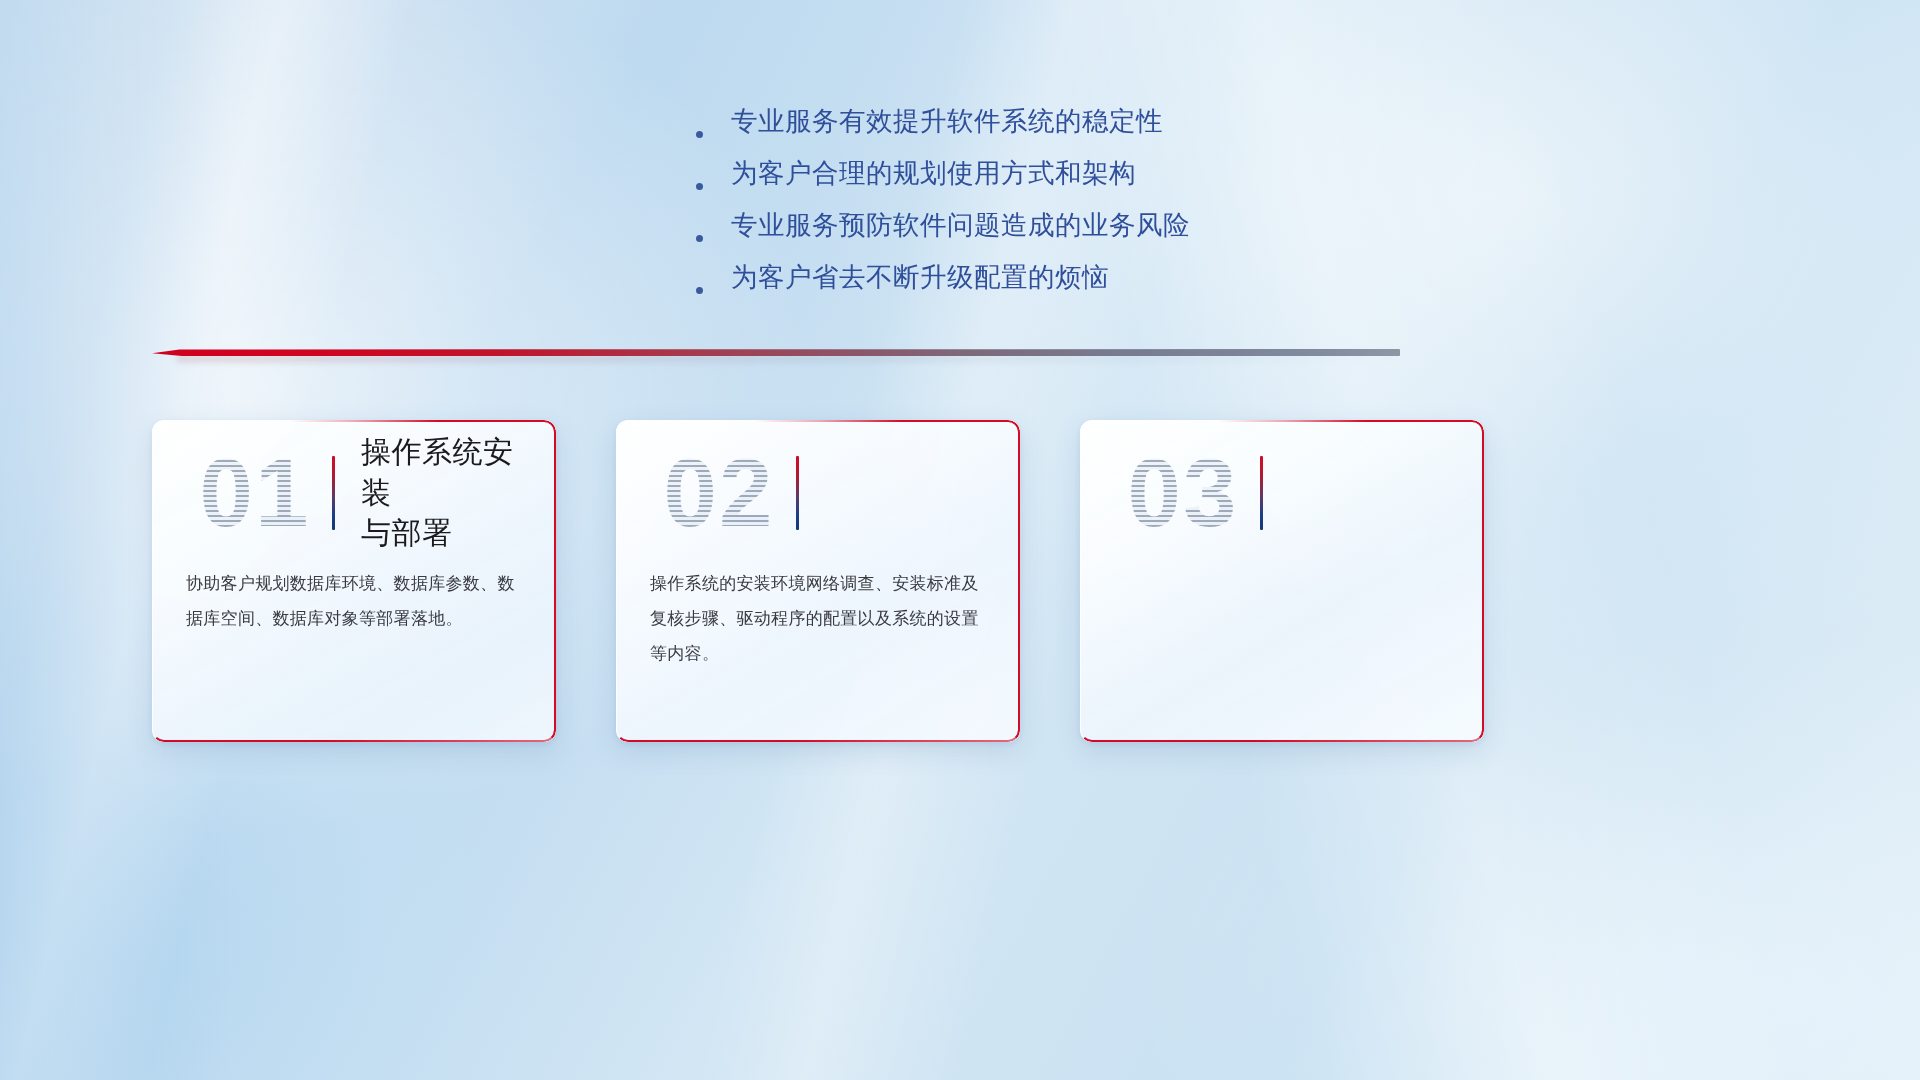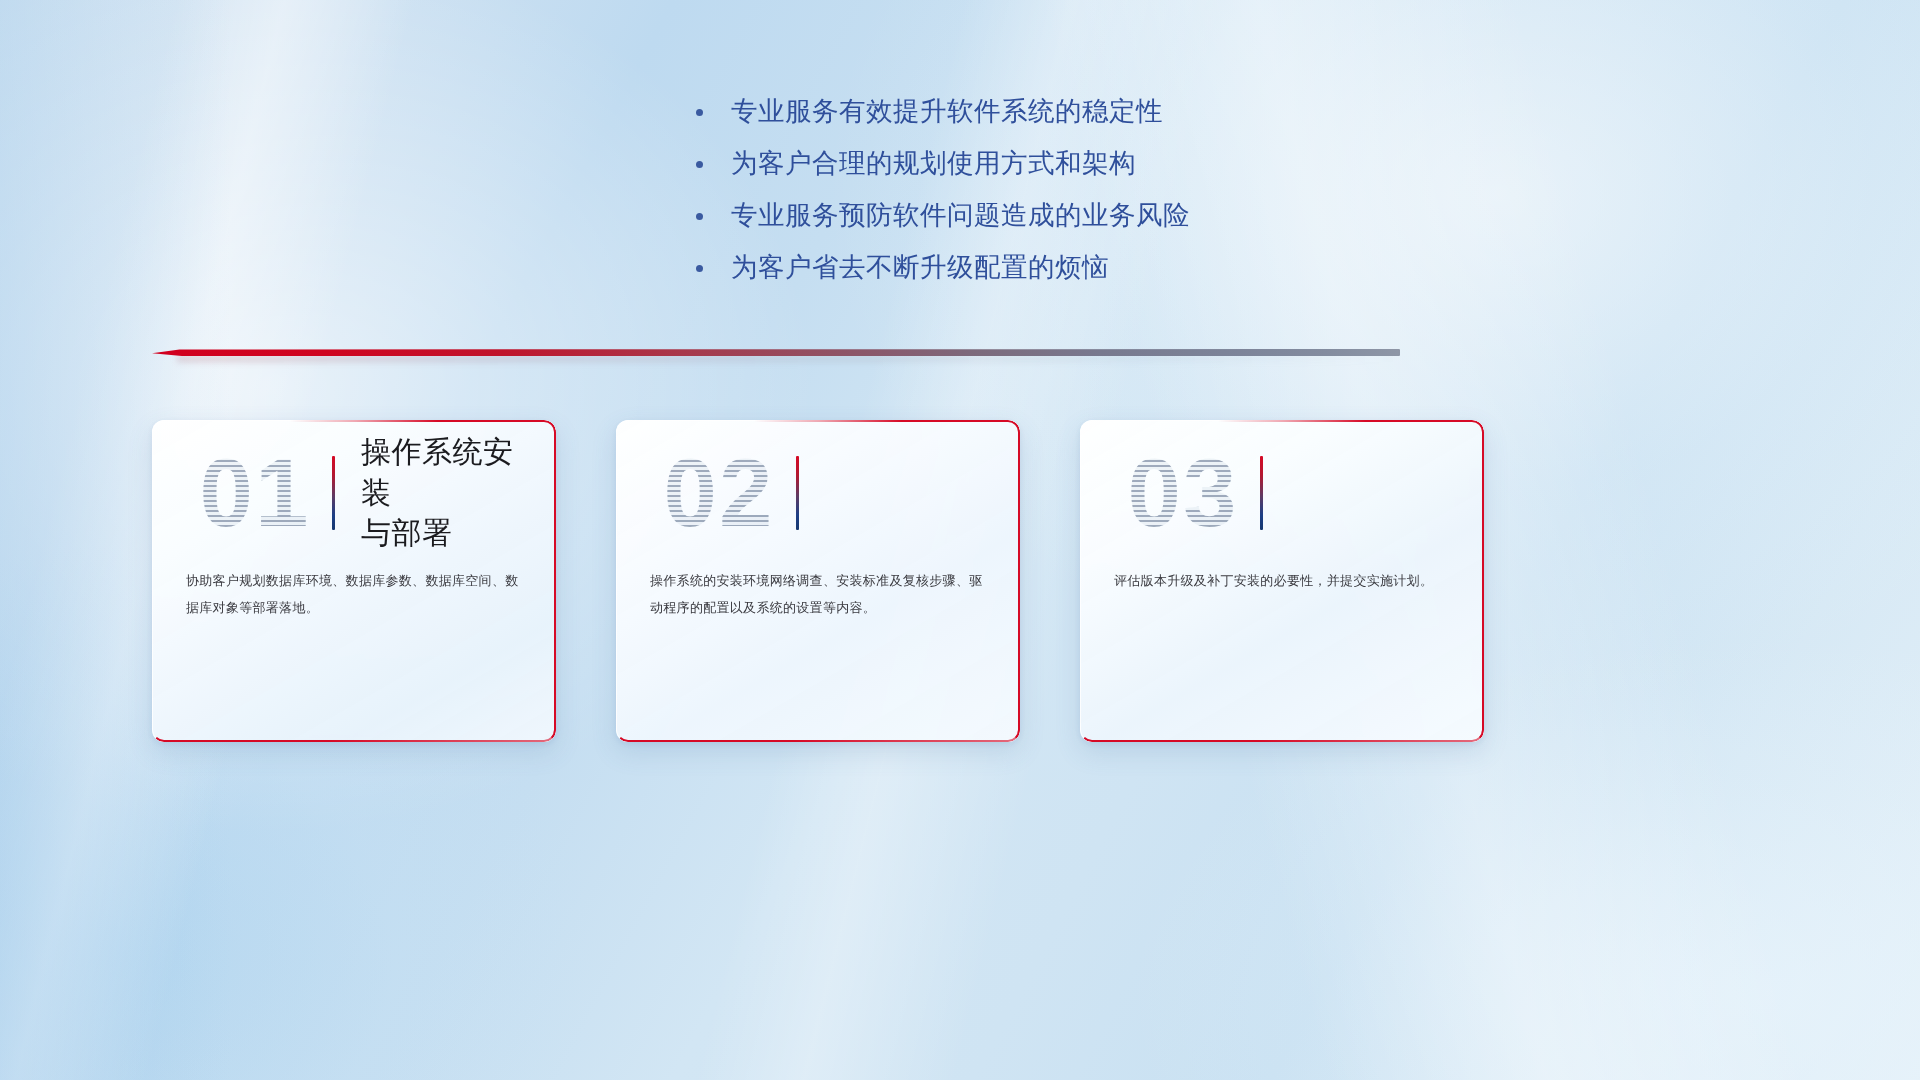--- a/index.html
+++ b/index.html
@@ -55,21 +55,21 @@
     background:linear-gradient(90deg, rgba(150,196,232,.38) 0%, rgba(150,196,232,0) 12%);
   }
 
   
   .bullets {
     position:absolute; left:0; right:0; top:86px;
     display:flex; flex-direction:column; align-items:center;
     gap:0;
   }
   .bullet-row {
-    display:flex; align-items:center;
+    display:flex; align-items:flex-end;
     width:560px;
     height:52px;
   }
   .bullet-dot {
     width:7px; height:7px; border-radius:50%;
     background:#3a5aa0; flex:0 0 auto;
     margin-right:28px; margin-left:16px;
   }
   .bullet-text {
     font-size:26.5px; line-height:1.2; letter-spacing:.5px;
@@ -183,22 +183,22 @@
   }
   .card-title {
     font-size:30px; line-height:1.36; letter-spacing:.5px;
     color:#1b1b1f; font-weight:400;
     white-space:pre-line;
     padding-right:18px;
   }
 
   .card-body {
     padding:2px 34px 0 34px;
-    font-size:13px; line-height:2.05; letter-spacing:.3px;
-    color:#3a3a40; font-weight:400;
+    font-size:17px; line-height:2.05; letter-spacing:.3px;
+    color:#3a3a40; font-weight:400;font-family:Liberation Mono, monospace;
   }
 
   
   .card:nth-child(2) { background:
       linear-gradient(150deg, rgba(255,255,255,.98) 0%, rgba(249,252,255,.96) 30%,
         rgba(238,246,253,.95) 62%, rgba(244,250,254,.96) 100%); }
   .card:nth-child(3) { background:
       linear-gradient(150deg, rgba(255,255,255,.98) 0%, rgba(250,253,255,.96) 28%,
         rgba(236,245,252,.95) 60%, rgba(246,251,255,.96) 100%); }
 </style>
@@ -279,16 +279,15 @@
     <div class="card-sheen"></div>
     <div class="card-accent"></div>
     <div class="card-accent-b"></div>
     <div class="card-head">
       <div style="position:relative;width:178px;flex:0 0 auto;">
         <div class="card-num-ghost">03</div>
         <div class="card-num">03</div>
       </div>
       <div class="card-rule"></div>
     </div>
-    <div class="card-body">评估版本升级及补丁安装的必要性，并提交实施计划。</div>
   </div>
 
 </div>
 
 </body></html>

